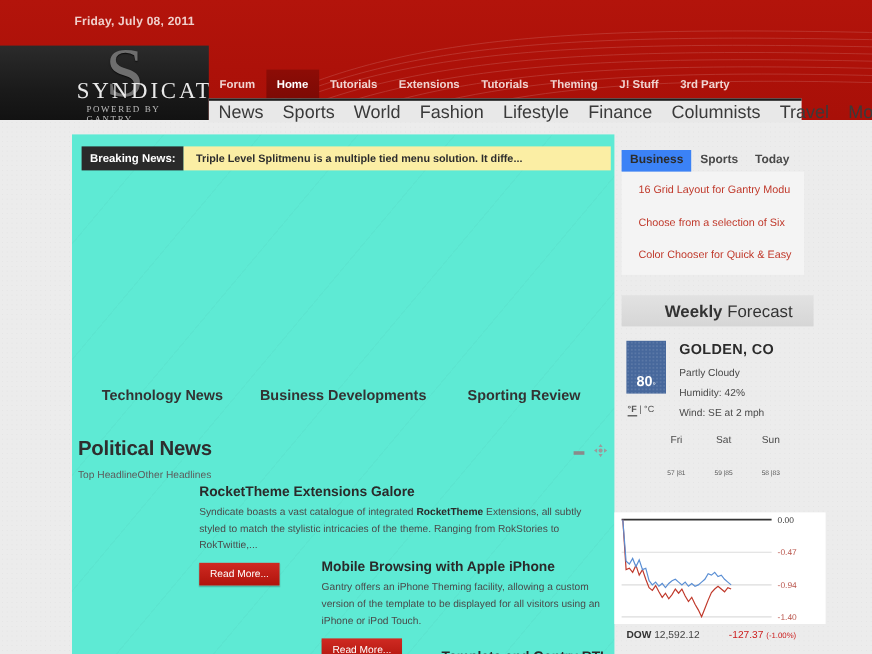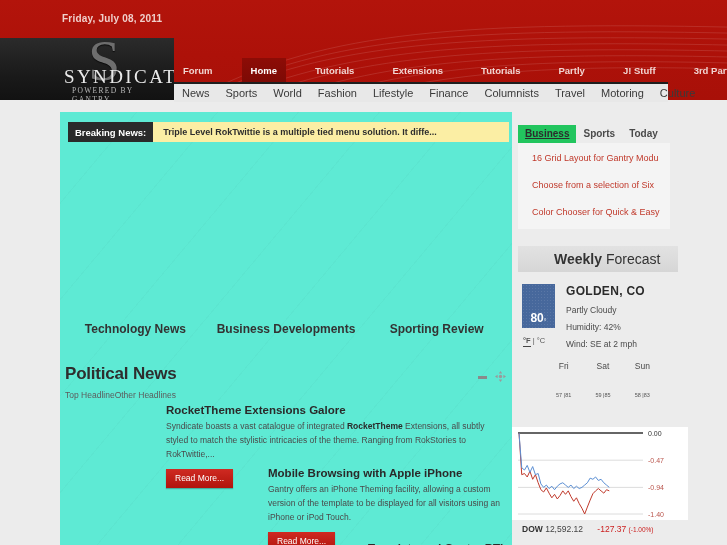--- a/index.html
+++ b/index.html
@@ -58,21 +58,21 @@
   .logo-sub {
     position:absolute; left:72px; top:48px;
     font-family:"Liberation Serif", serif;
     font-size:7.5px; letter-spacing:1.3px; color:#b9b9b9;
   }
 
   
   .nav-main {
     position:absolute; left:174px; top:58px; width:494px; height:24px;
     z-index:6;
-    display:flex; align-items:stretch;gap:20px;
+    display:flex; align-items:stretch;
   }
   .nav-main .item {
     display:flex; align-items:center;
     padding:0 9px; height:24px;
     color:#f1d4d1; font-size:9.5px; font-weight:bold;
     white-space:nowrap; cursor:pointer;
   }
   .nav-main .item.active {
     background: linear-gradient(180deg,#8d0c06 0%, #7d0a05 100%);
     color:#ffffff;
@@ -82,21 +82,21 @@
   .nav-sub {
     position:absolute; left:174px; top:82px; width:494px; height:20px;
     background:#e8e8e8;
     border-top:2px solid #1e1e1e;
     z-index:6;
     display:flex; align-items:stretch;
   }
   .nav-sub .item {
     display:flex; align-items:center;
     padding:4px 8px; height:18px;
-    color:#3a3a3a; font-size:11px;
+    color:#3a3a3a; font-size:15px;
     white-space:nowrap; cursor:pointer;
   }
 
   
   .content {
     position:absolute; left:60px; top:112px; width:452px; height:518px;
     background:#5eead4; z-index:2; overflow:hidden;
   }
   .content:before {
     content:""; position:absolute; inset:0;
@@ -174,21 +174,21 @@
     border:1px solid #d2d2d2;
     font-size:9px; color:#9a9a9a;
     padding:0 6px; font-family:"Liberation Sans", sans-serif;
   }
 
   .tabbar { margin-top:13px; display:flex; align-items:flex-end; height:20px; }
   .tabbar .tab {
     font-size:10px; font-weight:bold; color:#4a4a4a;
     padding:3px 7px 4px; cursor:pointer;
   }
-  .tabbar .tab.active { background:#22c55e; color:#2c2c2c;text-decoration:underline; }
+  .tabbar .tab.active { background:#3b82f6; color:#2c2c2c; }
   .tabpanel {
     background:#f4f4f4; width:152px; padding:10px 0 12px 14px;
   }
   .tabpanel a {
     display:block; color:#c0392b; font-size:9px;
     margin:0 0 17px 0; white-space:nowrap; cursor:pointer;
     text-decoration:none;
   }
   .tabpanel a:last-child { margin-bottom:0; }
 
@@ -233,21 +233,21 @@
 
   
   .stock { position:absolute; left:512px; top:427px; width:176px; z-index:3; }
   .stock-chart { position:relative; width:176px; height:93px; background:#fff; }
   .stock-foot {
     margin-top:4px; padding-left:10px;
     font-size:8.5px; color:#333;
   }
   .stock-foot b { font-weight:bold; }
   .stock-foot .val { color:#444; }
-  .stock-foot .chg { color:#cc2020; margin-left:12px; }
+  .stock-foot .chg { color:#cc2020; margin-left:22px; }
   .stock-foot .pct { color:#cc2020; font-size:6.5px; }
 </style>
 </head>
 <body>
 
 <div id="page">
 
   <div class="topred">
     <svg class="swoosh" viewBox="0 0 560 90" preserveAspectRatio="none">
       <g fill="none" stroke="#ffffff" stroke-width="0.7" opacity="0.55">
@@ -269,21 +269,21 @@
     <div class="logo-name">SYNDICATE</div>
     <div class="logo-sub">POWERED BY GANTRY</div>
   </div>
 
   <nav class="nav-main">
     <div class="item">Forum</div>
     <div class="item active">Home</div>
     <div class="item">Tutorials</div>
     <div class="item">Extensions</div>
     <div class="item">Tutorials</div>
-    <div class="item">Partly</div>
+    <div class="item">Theming</div>
     <div class="item">J! Stuff</div>
     <div class="item">3rd Party</div>
   </nav>
 
   <nav class="nav-sub">
     <div class="item">News</div>
     <div class="item">Sports</div>
     <div class="item">World</div>
     <div class="item">Fashion</div>
     <div class="item">Lifestyle</div>
@@ -291,21 +291,21 @@
     <div class="item">Columnists</div>
     <div class="item">Travel</div>
     <div class="item">Motoring</div>
     <div class="item">Culture</div>
   </nav>
 
   <main class="content">
 
     <div class="breaking">
       <div class="label">Breaking News:</div>
-      <div class="ticker">Triple Level RokTwittie is a multiple tied menu solution. It diffe...</div>
+      <div class="ticker">Triple Level Splitmenu is a multiple tied menu solution. It diffe...</div>
     </div>
 
     <div class="colheads">
       <div class="ch">Technology News</div>
       <div class="ch">Business Developments</div>
       <div class="ch">Sporting Review</div>
     </div>
 
     <h2 class="pn-title">Political News</h2>
 

